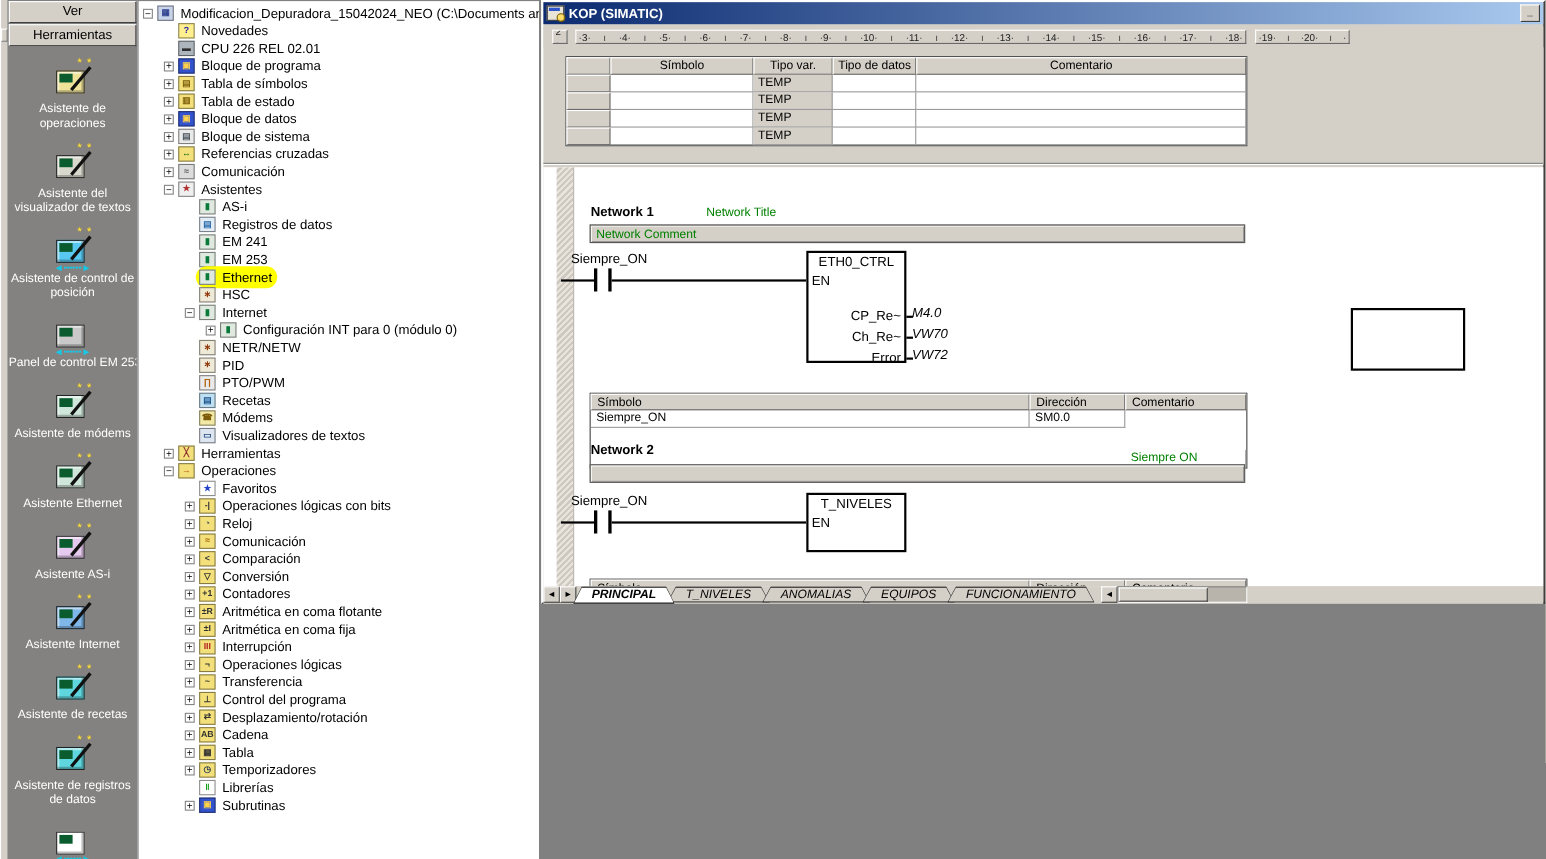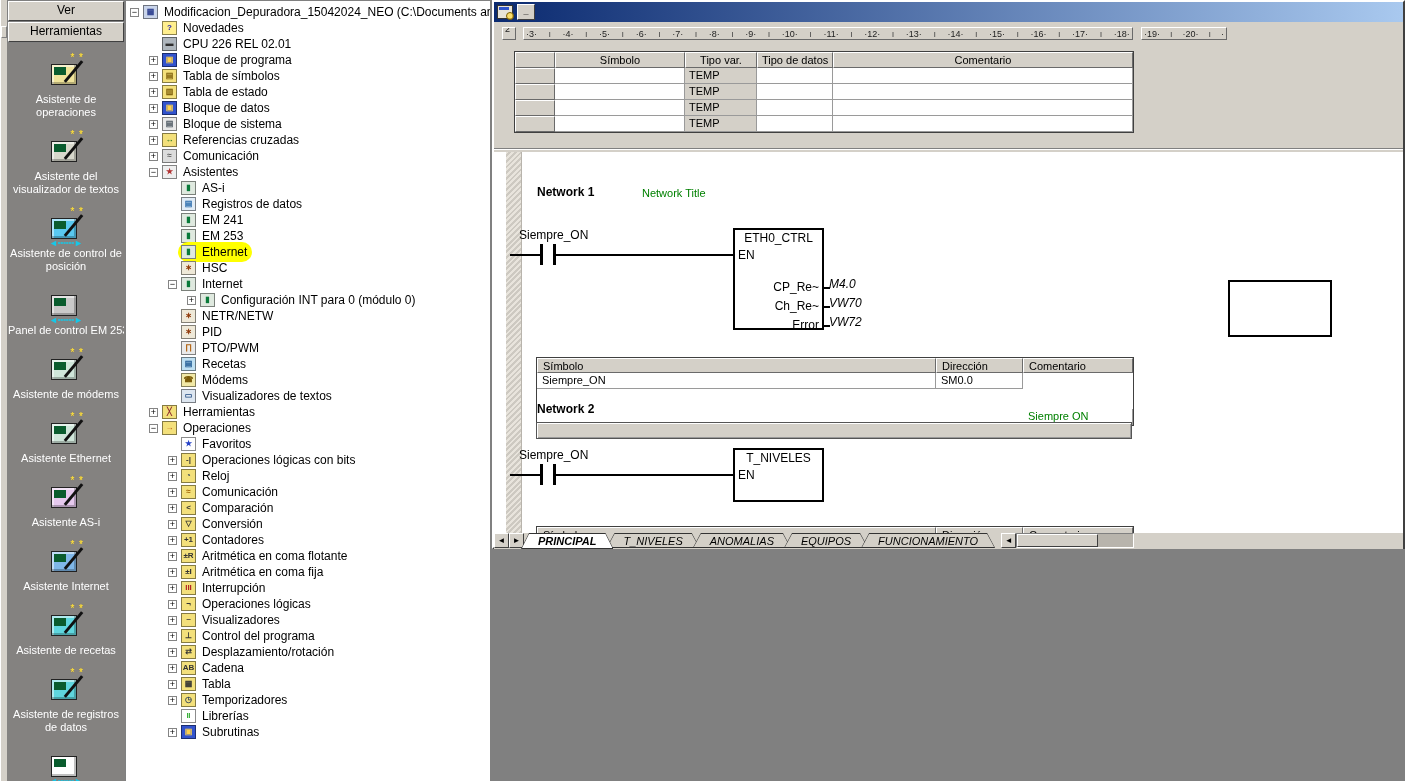--- a/index.html
+++ b/index.html
@@ -493,21 +493,21 @@
         <span class="texp">+</span>
         <span class="hlwrap">
           <span class="ticon" style="background: rgb(243, 224, 123); color: rgb(51, 51, 51);">¬</span>
           <span class="tlab">Operaciones lógicas</span>
         </span>
       </div>
       <div class="trow" style="padding-left: 42px;">
         <span class="texp">+</span>
         <span class="hlwrap">
           <span class="ticon" style="background: rgb(243, 224, 123); color: rgb(51, 51, 51);">~</span>
-          <span class="tlab">Visualizadores</span>
+          <span class="tlab">Transferencia</span>
         </span>
       </div>
       <div class="trow" style="padding-left: 42px;">
         <span class="texp">+</span>
         <span class="hlwrap">
           <span class="ticon" style="background: rgb(243, 224, 123); color: rgb(51, 51, 51);">⊥</span>
           <span class="tlab">Control del programa</span>
         </span>
       </div>
       <div class="trow" style="padding-left: 42px;">
@@ -551,20 +551,21 @@
           <span class="ticon" style="background: rgb(50, 83, 205); color: rgb(255, 210, 74);">▣</span>
           <span class="tlab">Subrutinas</span>
         </span>
       </div>
     </div>
 
   <div id="mdi">
     <div id="kop">
       <div id="kop-title">
         <span class="kop-ico"></span>
+        <span class="ttext">KOP (SIMATIC)</span>
         <span class="win-btn">_</span>
       </div>
 
       <div id="ruler">
         <div class="rseg" style="left:8px;width:14px;justify-content:center;">2 ·</div>
         <div class="rseg" id="rseg1" style="left:29px;width:610px;">
             <span>·3·</span>
             <span class="rtick">ı</span>
             <span>·4·</span>
             <span class="rtick">ı</span>
@@ -634,20 +635,21 @@
             <div class="vcell "></div>
           </div>
       </div>
 
       <div id="prog">
         <div id="gutter"></div>
 
 
         <div class="netname" style="top:33px;">Network 1</div>
         <div class="nettitle" style="top:35px;">Network Title</div>
+        <div class="gbar" style="top:52px;">Network Comment</div>
 
         <div class="oplabel" style="left:25px;top:76px;">Siempre_ON</div>
         <div class="wire" style="left:16px;top:102px;width:30px;"></div>
         <div class="cbar" style="left:46px;top:92px;"></div>
         <div class="cbar" style="left:59px;top:92px;"></div>
         <div class="wire" style="left:62px;top:102px;width:177px;"></div>
         <div class="lblock" style="left:239px;top:76px;width:91px;height:102px;">
           <div class="btitle">ETH0_CTRL</div>
           <div class="ben" style="top:18px;">EN</div>
           <div id="pins1">

